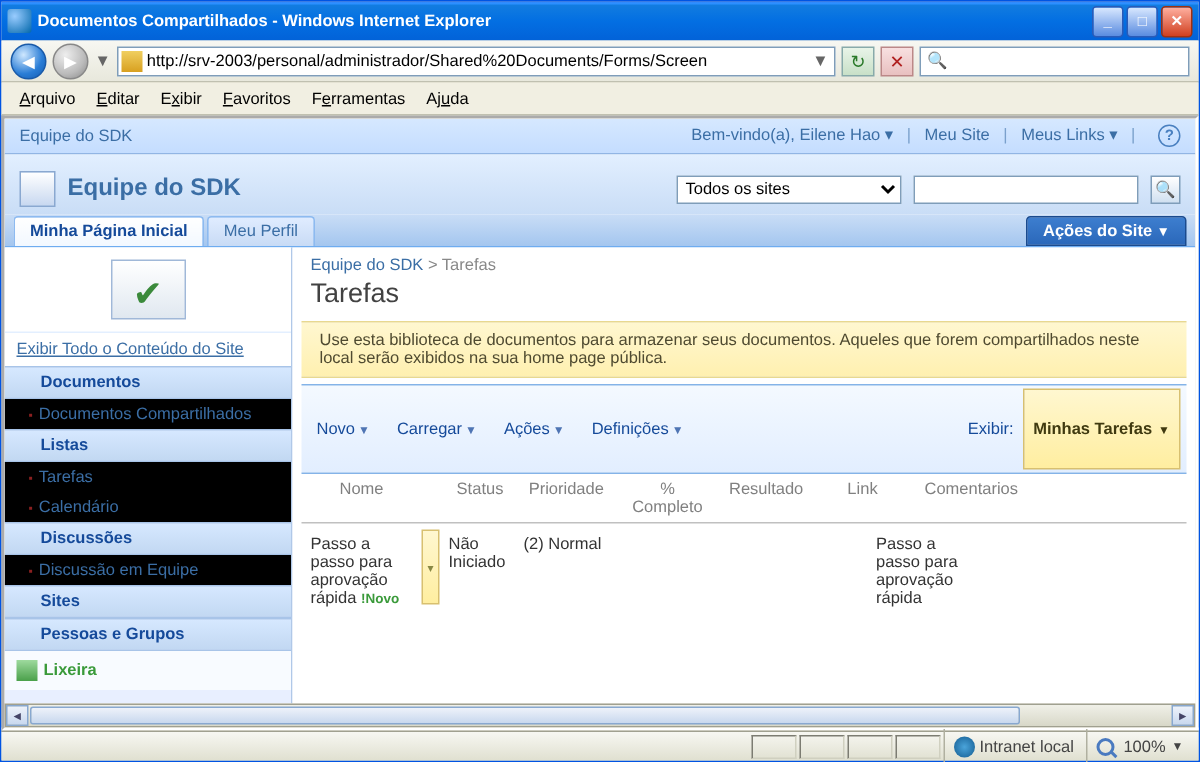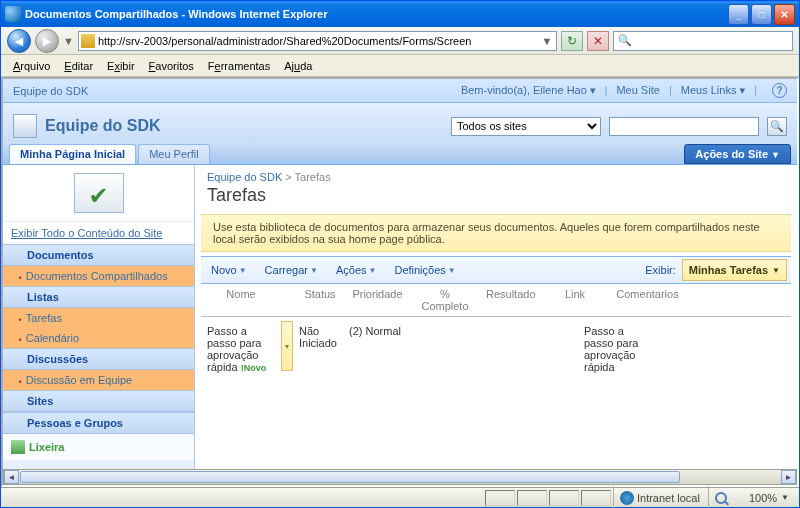--- a/index.html
+++ b/index.html
@@ -55,37 +55,37 @@
 
 .sp-body { display:flex; height: calc(100% - 86px); }
 
 
 .ql { width:192px; background:#e8efff; border-right:1px solid #b0c8e8; display:flex; flex-direction:column; padding-top:0;}
 .page-icon-cell { background:#fff; padding:8px; border-bottom:1px solid #e3efff; text-align:center;}
 .page-icon { width:50px; height:40px; margin:0 auto; background:linear-gradient(#fff,#e0e8f0); border:1px solid #a0b8d8; position:relative;}
 .page-icon::after { content:"✔"; position:absolute; top:8px; left:14px; color:#3b8a3b; font-size:24px;}
 .ql a.top { display:block; padding:5px 8px; color:#3b6ea5; text-decoration:underline; background:#fff; font-size:11px;}
 .ql-header { background: linear-gradient(#d6e8ff,#c2d8f2); color:#154a9a; font-weight:bold; padding:4px 24px; border-top:1px solid #a8c4e8; border-bottom:1px solid #a8c4e8;}
-.ql-item { display:block; padding:4px 8px 4px 16px; color:#3b6ea5; text-decoration:none; background:#fdba74; font-size:11px;}
+.ql-item { display:block; padding:4px 8px 4px 16px; color:#3b6ea5; text-decoration:none; background:#000000; font-size:11px;}
 .ql-item::before { content:"▪"; color:#8b2020; margin-right:4px; font-size:8px; vertical-align:middle;}
 .recycle { display:flex; align-items:center; gap:4px; padding:6px 8px; color:#3a9a3a; font-weight:bold; background:#f8fbff;}
 .rec-icon { width:14px;height:14px; background:linear-gradient(#9eda9e,#4aa04a); }
 
 
 .main { flex:1; background:#fff; display:flex; flex-direction:column;}
 .breadcrumb-main { padding:6px 12px 0; color:#888; font-size:11px;}
 .breadcrumb-main a { color:#3b6ea5; text-decoration:none;}
 .list-title { font-size:18px; color:#424242; padding:2px 12px 8px;}
 .list-desc { background: linear-gradient(#fff7d0,#fff0b0); border-top:1px solid #e8d890; border-bottom:1px solid #e8d890; padding:6px 12px; color:#4f4a30; margin:0 6px;}
 
 .toolbar { display:flex; align-items:center; background: linear-gradient(#f4f9ff,#e2eeff); border-top:1px solid #84b3e8; border-bottom:1px solid #84b3e8; margin:4px 6px 0; padding:2px 4px; gap:6px;}
 .tb-item { color:#154a9a; padding:2px 6px; cursor:pointer; display:flex; align-items:center; gap:2px;}
 .tb-item .arr { font-size:8px; color:#4f75b4;}
 .tb-spacer { flex:1; }
-.view-sel { background: linear-gradient(#fff7d0,#ffeea0); border:1px solid #d8c070; padding:4px 6px; color:#403a10; font-weight:bold; display:flex; align-items:center; gap:4px;}
+.view-sel { background: linear-gradient(#fff7d0,#ffeea0); border:1px solid #d8c070; padding:20px 6px; color:#403a10; font-weight:bold; display:flex; align-items:center; gap:4px;}
 .view-sel .arr{ font-size:8px; }
 
 .table { margin:0 6px; }
 .th-row { display:flex; background:#fff; border-bottom:1px solid #c0c0c0; color:#808080; font-size:11px;text-align:center;}
 .th, .td { padding:4px 6px; }
 .col-nome{width:80px;} .col-mnu{width:14px;} .col-status{width:50px;} .col-prio{width:65px;} .col-data{width:100px;} .col-pct{width:70px;} .col-link{width:70px;} .col-res{width:60px;} .col-com{width:75px;}
 .td-row { display:flex; align-items:flex-start; color:#333; font-size:11px; padding-top:4px;}
 .menu-cell { background:linear-gradient(#fff7d0,#ffeea0); border:1px solid #d8c070; height:50px; width:12px; display:flex; align-items:center; justify-content:center; cursor:pointer; font-size:8px; color:#884;}
 .new-flag { color:#3a9a3a; font-size:9px; font-weight:bold;}
 
@@ -274,18 +274,18 @@
     <div class="sb-cell" style="width:30px;"></div>
     <div class="sb-cell" style="width:30px;"></div>
     <div class="sb-cell" style="width:30px;"></div>
     <div class="sb-cell" style="width:30px;"></div>
     <div class="sb-seg">
       <span class="zone-icon"></span>
       <span>Intranet local</span>
     </div>
     <div class="sb-seg">
       <span class="zoom-icon"></span>
-      <span style="margin-left:22px;">100%</span>
+      <span style="margin-left:6px;">100%</span>
       <span style="margin-left:4px;font-size:8px;">▼</span>
     </div>
   </div>
 
 </div>
 
 </body></html>

